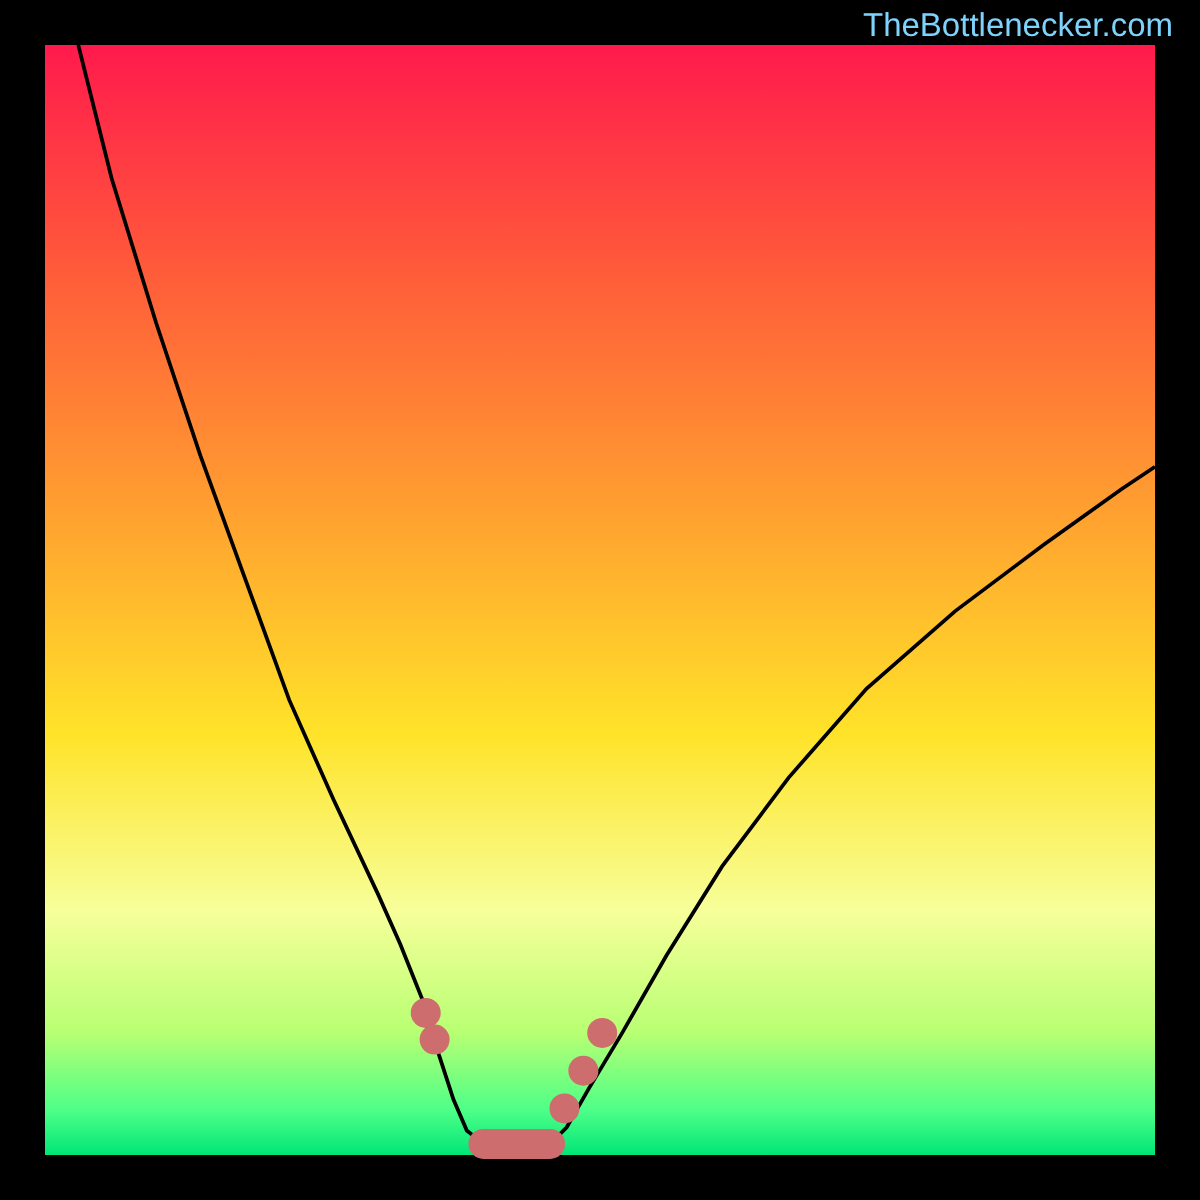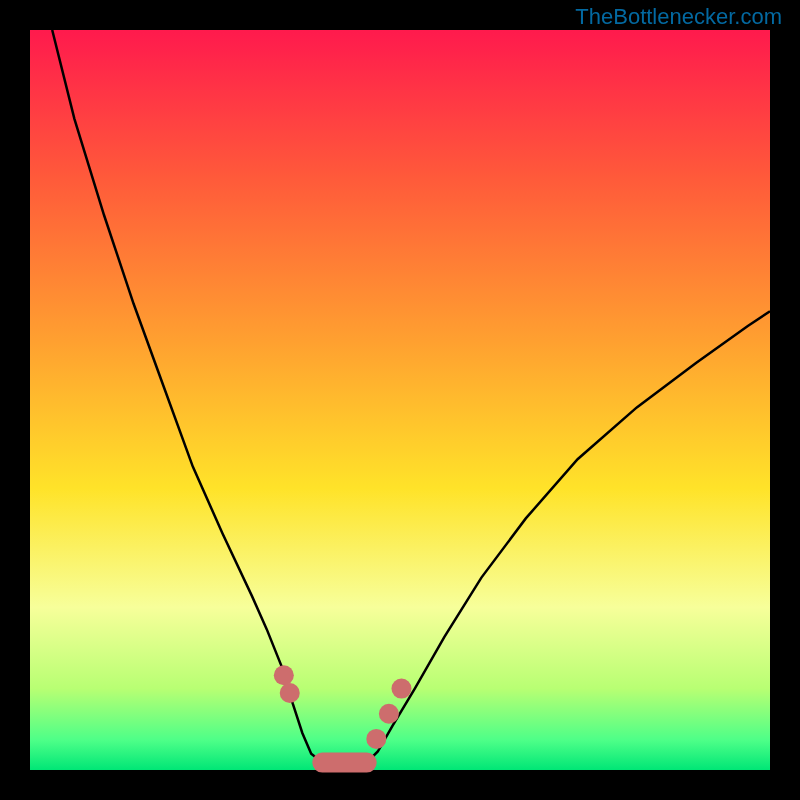--- a/index.html
+++ b/index.html
@@ -1,17 +1,17 @@
 <!DOCTYPE html>
 <html><head>
   <meta charset="utf-8">
   <style>
     body { margin:0; background:#000; }
     #stage { width:800px; height:800px; position:relative; background:#000; }
-    #attribution { position:absolute; top:4px; right:18px; font-family:Arial, sans-serif; font-size:22px; color:#0369a1; }
+    #attribution { position:absolute; top:4px; right:18px; font-family:Arial, sans-serif; font-size:22px; color:#7dd3fc; }
   </style>
 </head>
 <body>
 
 <div id="stage">
   <svg id="chartsvg" width="800" height="800" viewBox="0 0 800 800">
       <defs>
         <linearGradient id="bg-grad" x1="0" y1="0" x2="0" y2="1">
           <stop offset="0%" stop-color="#ff1a4d"></stop>
           <stop offset="20%" stop-color="#ff5a3a"></stop>

